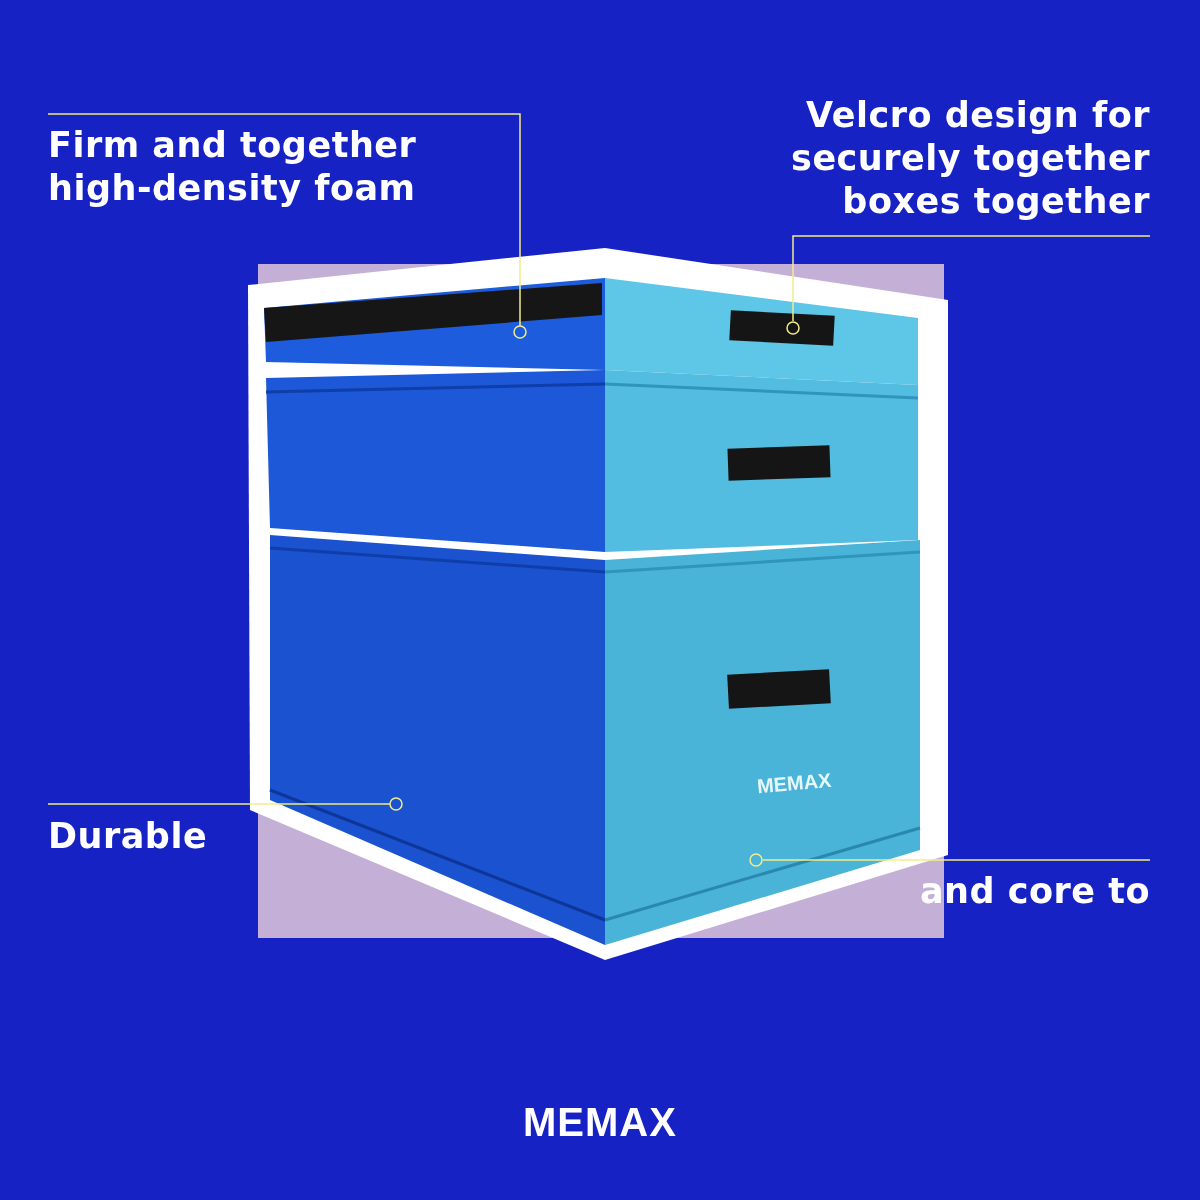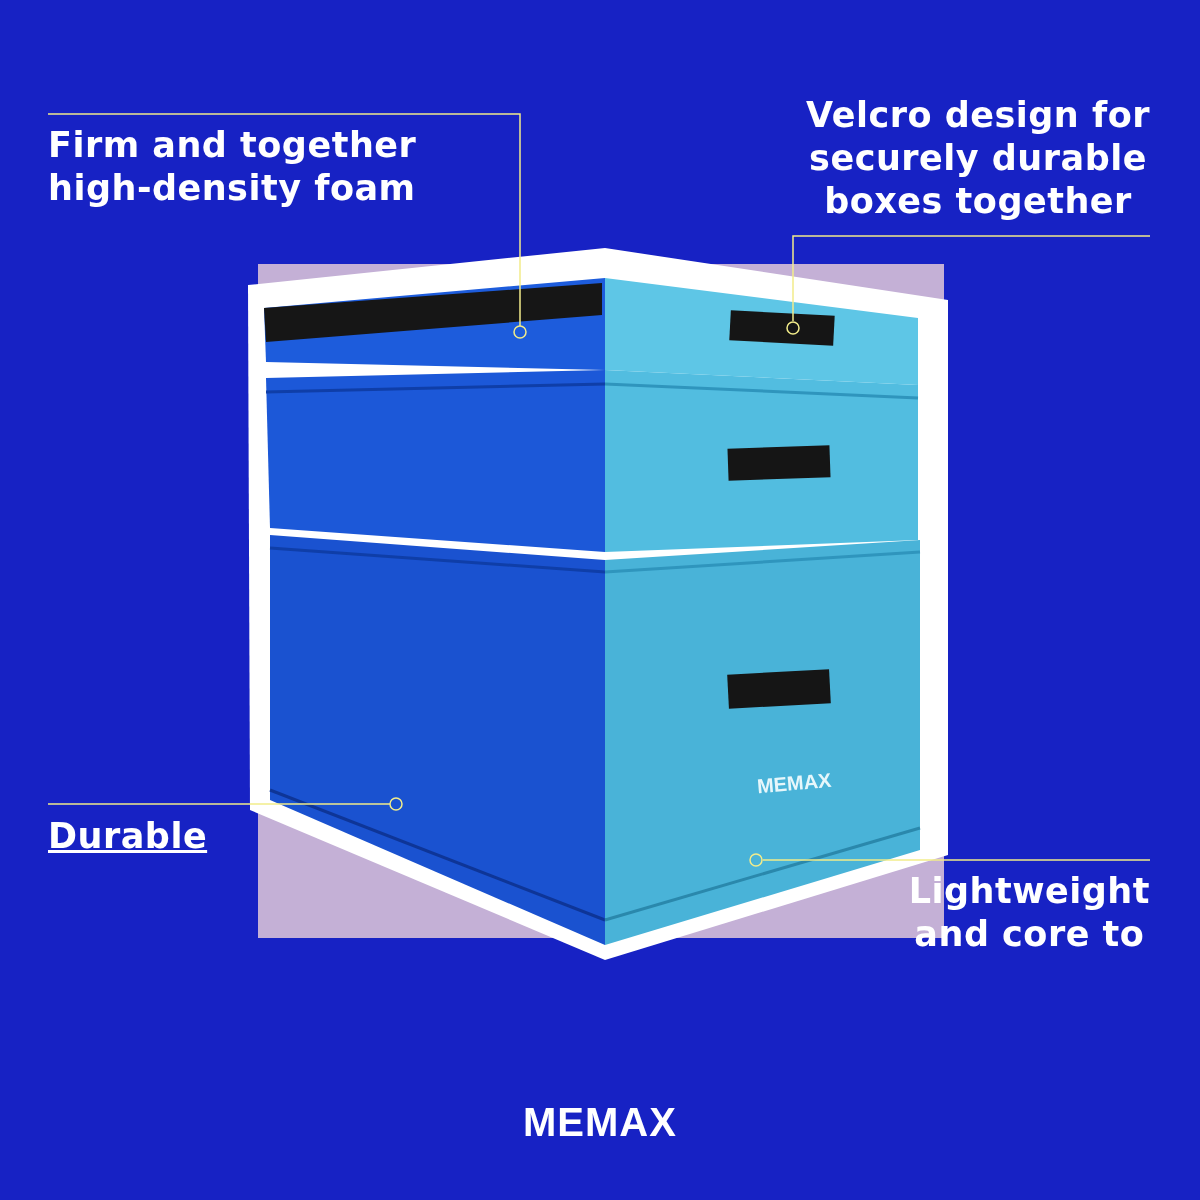--- a/index.html
+++ b/index.html
@@ -2,21 +2,21 @@
 <html><head>
 <meta charset="utf-8">
 <style>
   html, body { margin:0; padding:0; }
   body { width:1200px; height:1200px; background:#1722c4; position:relative; overflow:hidden; font-family:"DejaVu Sans", sans-serif; }
   .abs { position:absolute; }
   .lilac { left:258px; top:264px; width:686px; height:674px; background:#c4b0d6; }
   .stage { left:0; top:0; width:1200px; height:1200px; }
   .label { color:#ffffff; font-weight:bold; font-size:35px; line-height:43px; letter-spacing:0.5px; white-space:nowrap; }
   .label .line { display:block; }
-  .right { text-align:center; }
+  .right { text-align:right; }
   .brand { left:0; width:1200px; top:1100px; text-align:center; color:#fff; font-family:"Liberation Sans", sans-serif; font-weight:bold; font-size:40px; letter-spacing:1px; }
   .box-logo { color:#e6f7fb; font-family:"Liberation Sans", sans-serif; font-weight:bold; font-size:20px; transform:rotate(-5deg); }
 </style>
 </head>
 <body>
 
 <div class="abs lilac"></div>
 
 <svg class="abs stage" viewBox="0 0 1200 1200" width="1200" height="1200">
 
@@ -55,26 +55,25 @@
 
 <div class="abs box-logo" style="left:757px;top:772px;">MEMAX</div>
 
 <div class="abs label" style="left:48px;top:124px;">
   <span class="line">Firm and together</span>
   <span class="line">high-density foam</span>
 </div>
 
 <div class="abs label right" style="right:50px;top:94px;">
   <span class="line">Velcro design for</span>
-  <span class="line">securely durable</span>
+  <span class="line">securely together</span>
   <span class="line">boxes together</span>
 </div>
 
-<div class="abs label" style="left:48px;top:815px;text-decoration:underline;">
+<div class="abs label" style="left:48px;top:815px;">
   <span class="line">Durable</span>
 </div>
 
 <div class="abs label right" style="right:50px;top:870px;">
-  <span class="line">Lightweight</span>
   <span class="line">and core to</span>
 </div>
 
 <div class="abs brand">MEMAX</div>
 
 </body></html>

